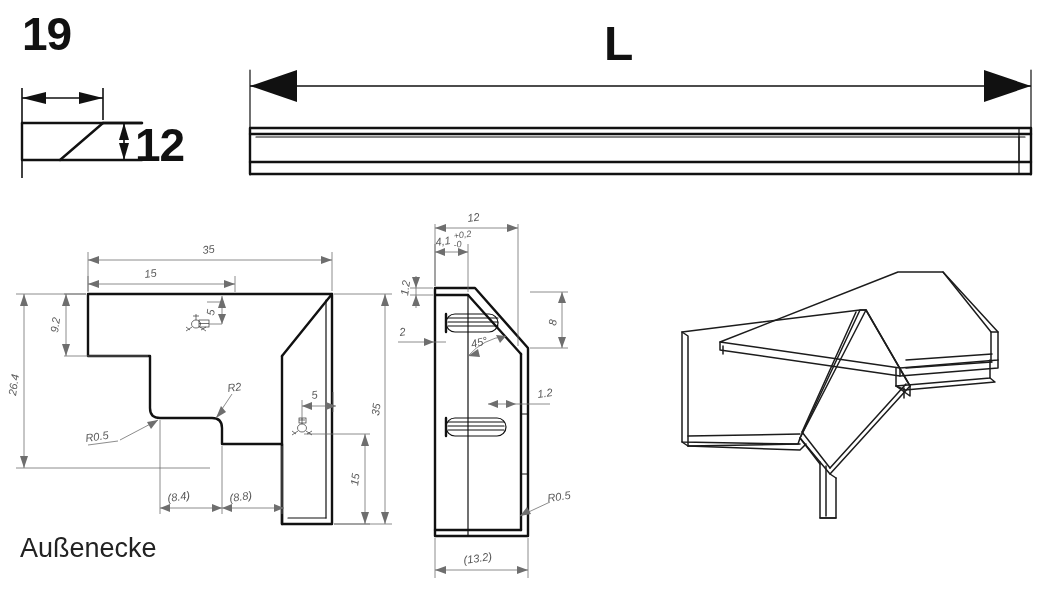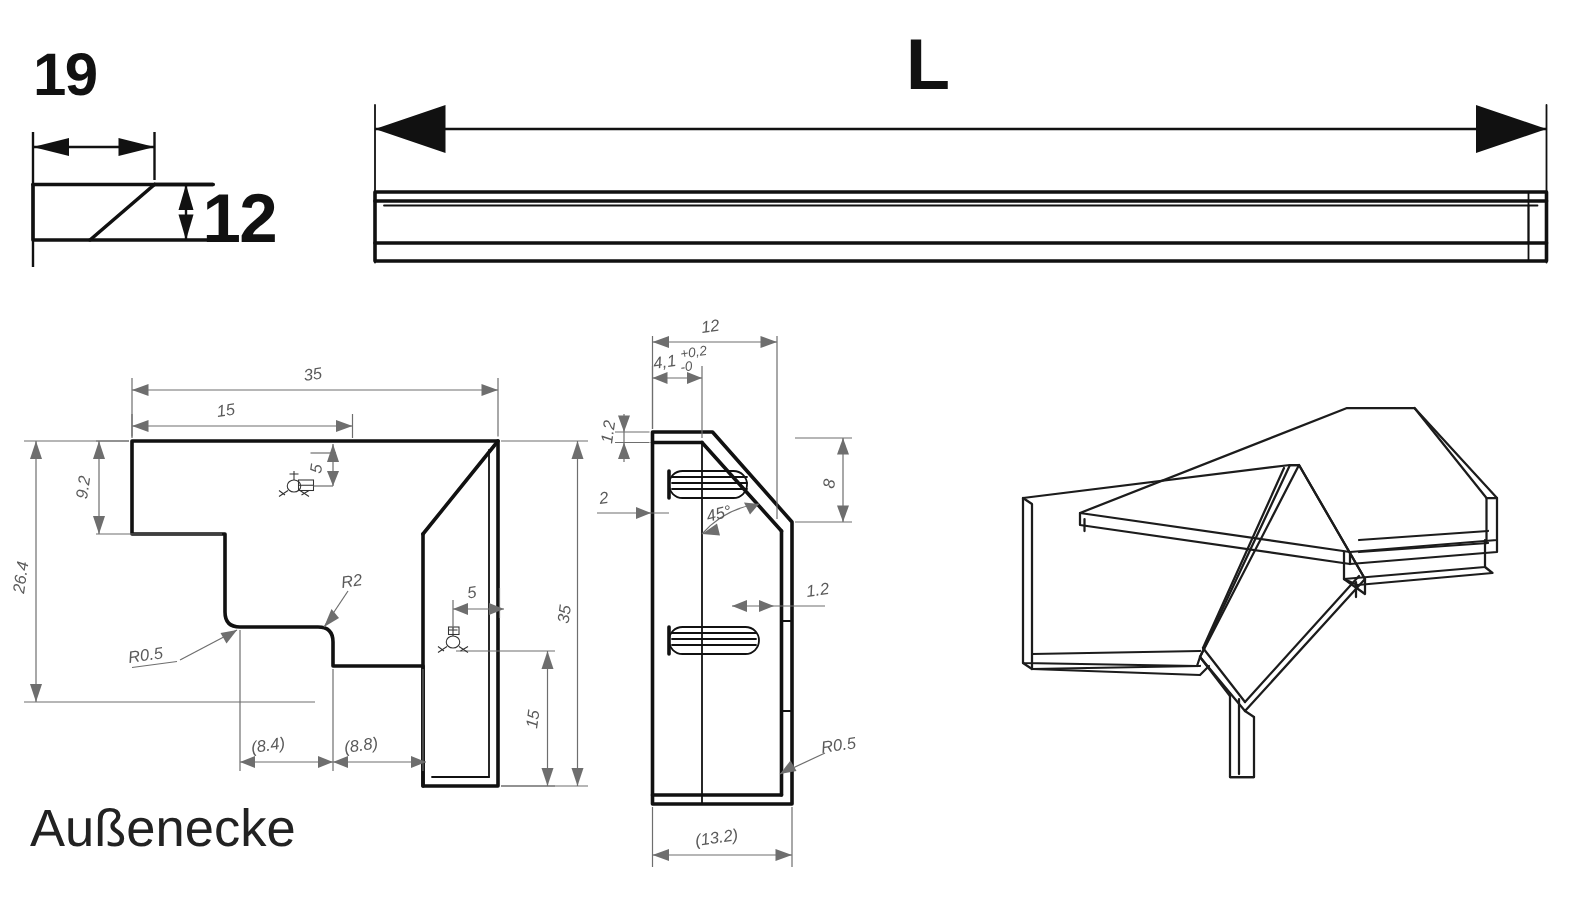--- a/index.html
+++ b/index.html
@@ -1,21 +1,21 @@
 <!DOCTYPE html>
 <html><head>
 <meta charset="utf-8">
 <style>
   html,body{margin:0;padding:0;background:#fff;}
   body{width:1048px;height:598px;position:relative;overflow:hidden;
        font-family:"Liberation Sans",sans-serif;color:#1a1a1a;}
   .sheet{position:absolute;inset:0;}
   svg{display:block;}
   .hl{position:absolute;font-weight:bold;color:#111;letter-spacing:-1px;}
-  .cap{position:absolute;font-size:35px;color:#222;letter-spacing:0px;text-align:center;}
+  .cap{position:absolute;font-size:27px;color:#222;letter-spacing:0px;text-align:center;}
   .dimtxt{font-family:"Liberation Sans",sans-serif;font-size:11px;fill:#5a5a5a;
           font-style:italic;}
   .dimtxt-s{font-family:"Liberation Sans",sans-serif;font-size:9px;fill:#5a5a5a;
           font-style:italic;}
   .obj{fill:none;stroke:#111;stroke-width:2.4;stroke-linejoin:round;stroke-linecap:round;}
   .obj-thin{fill:none;stroke:#111;stroke-width:1.2;stroke-linejoin:round;stroke-linecap:round;}
   .iso{fill:none;stroke:#1c1c1c;stroke-width:1.5;stroke-linejoin:round;stroke-linecap:round;}
   .dim{fill:none;stroke:#6e6e6e;stroke-width:0.8;}
   .dimb{fill:none;stroke:#111;stroke-width:1.6;}
   .arrH{fill:#6e6e6e;}
@@ -39,21 +39,21 @@
     <path class="obj" d="M22,123 L103,123 L142,123 L142,123"></path>
     <path class="obj" d="M22,123 L22,160 L60,160 L103,123"></path>
     <path class="obj" d="M60,160 L142,160"></path>
     <path class="obj" d="M103,123 L142,123"></path>
 
     <line class="dimb" x1="124" y1="123" x2="124" y2="160"></line>
     <polygon class="arrB" points="124,123 119,140 129,140"></polygon>
     <polygon class="arrB" points="124,160 119,143 129,143"></polygon>
   </svg>
 
-  <div class="hl" style="left:22px;top:28px;font-size:40px;">19</div>
+  <div class="hl" style="left:22px;top:7px;font-size:46px;">19</div>
   <div class="hl" style="left:135px;top:118px;font-size:46px;">12</div>
 
   <div class="hl" style="left:604px;top:16px;font-size:48px;">L</div>
 
   <svg style="position:absolute;left:240px;top:10px;" width="808" height="175">
 
     <line class="obj-thin" x1="10" y1="60" x2="10" y2="165"></line>
     <line class="obj-thin" x1="791" y1="60" x2="791" y2="165"></line>
 
     <line class="dimb" x1="10" y1="76" x2="791" y2="76"></line>

